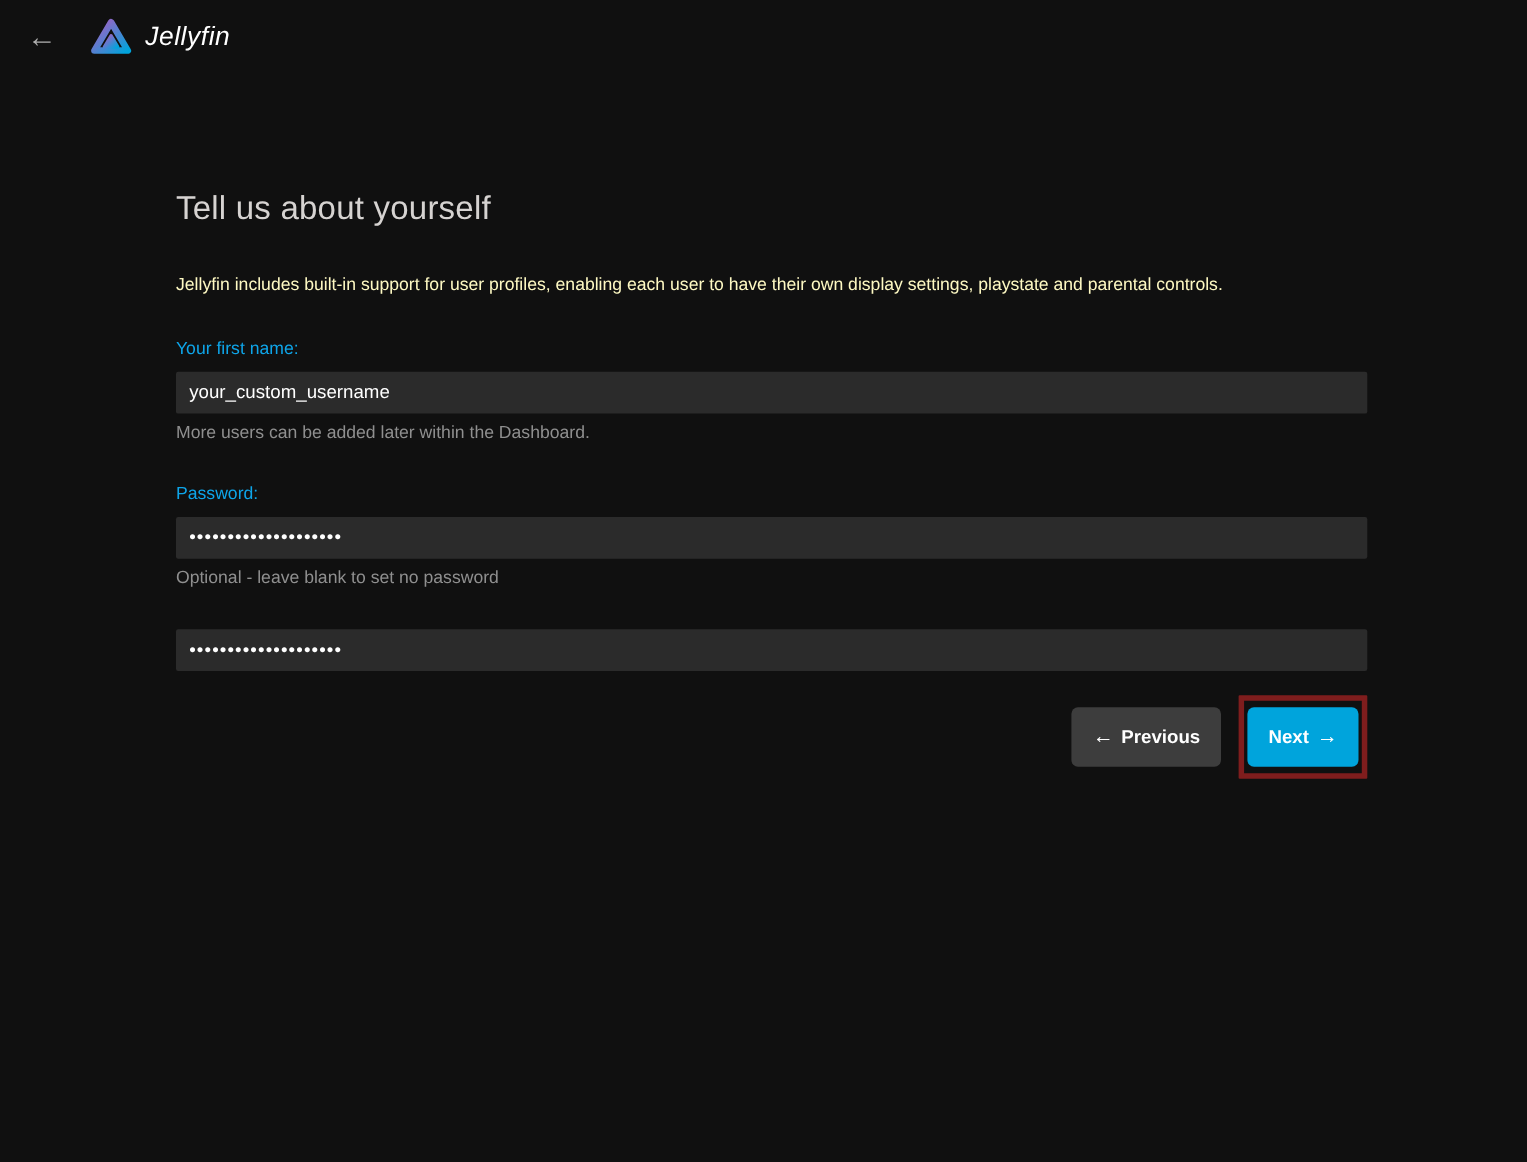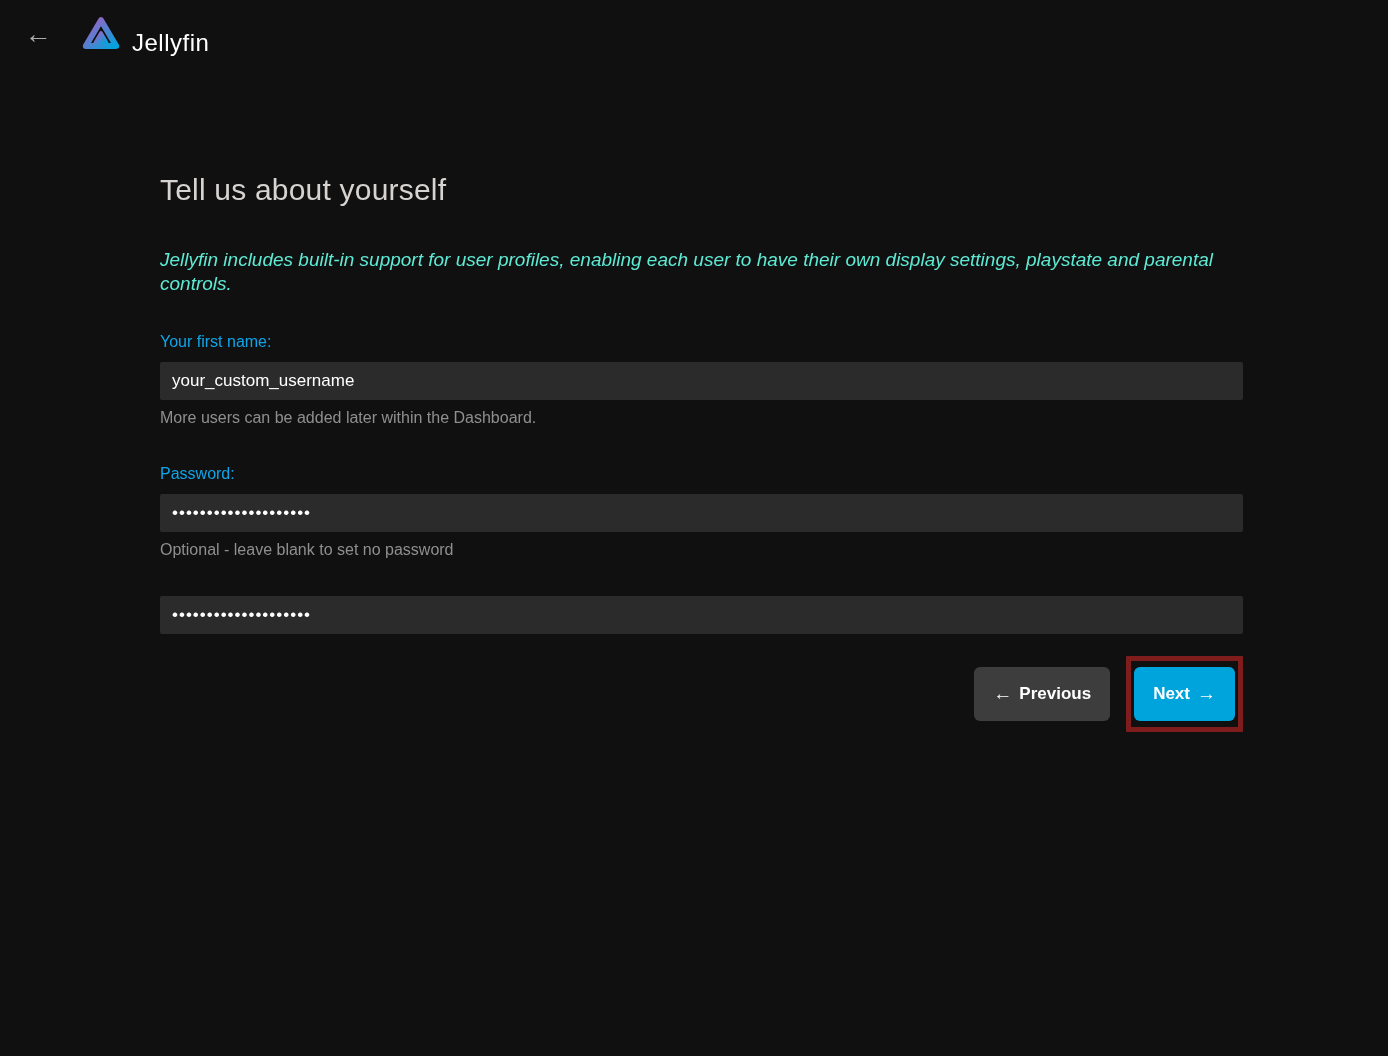--- a/index.html
+++ b/index.html
@@ -19,22 +19,23 @@
   }
   .back-btn {
     width: 40px; height: 40px;
     display: flex; align-items: center; justify-content: center;
     color: #aeaeae;
     font-size: 27px;
     cursor: pointer;
     background: none; border: none;
   }
   .logo-wrap {
-    display: flex; align-items: flex-end;
+    display: flex; align-items: center;
     margin-left: 20px;
+    font-style: italic;
   }
   .logo-svg { width: 46px; height: 46px; display: block; }
   .wordmark {
     color: #ffffff;
     font-size: 24px;
     font-weight: 400;
     margin-left: 8px;
     letter-spacing: 0.5px;
   }
   
@@ -45,24 +46,23 @@
   h1.page-title {
     margin-top: 104px;
     font-size: 30px;
     line-height: 36px;
     font-weight: 400;
     color: #d6d3d1;
     letter-spacing: 0.2px;
   }
   .page-desc {
     margin-top: 40px;
-    font-size: 19px;
+    font-size: 16px;
     line-height: 24px;
-    color: #5eead4;
-    font-style: italic;
+    color: #fef9c3;
   }
   .field { margin-top: 36px; }
   .field:first-of-type { margin-top: 42px; }
   .field label {
     display: block;
     font-size: 16px;
     line-height: 20px;
     color: #0ea5e9;
     margin-bottom: 10px;
   }

